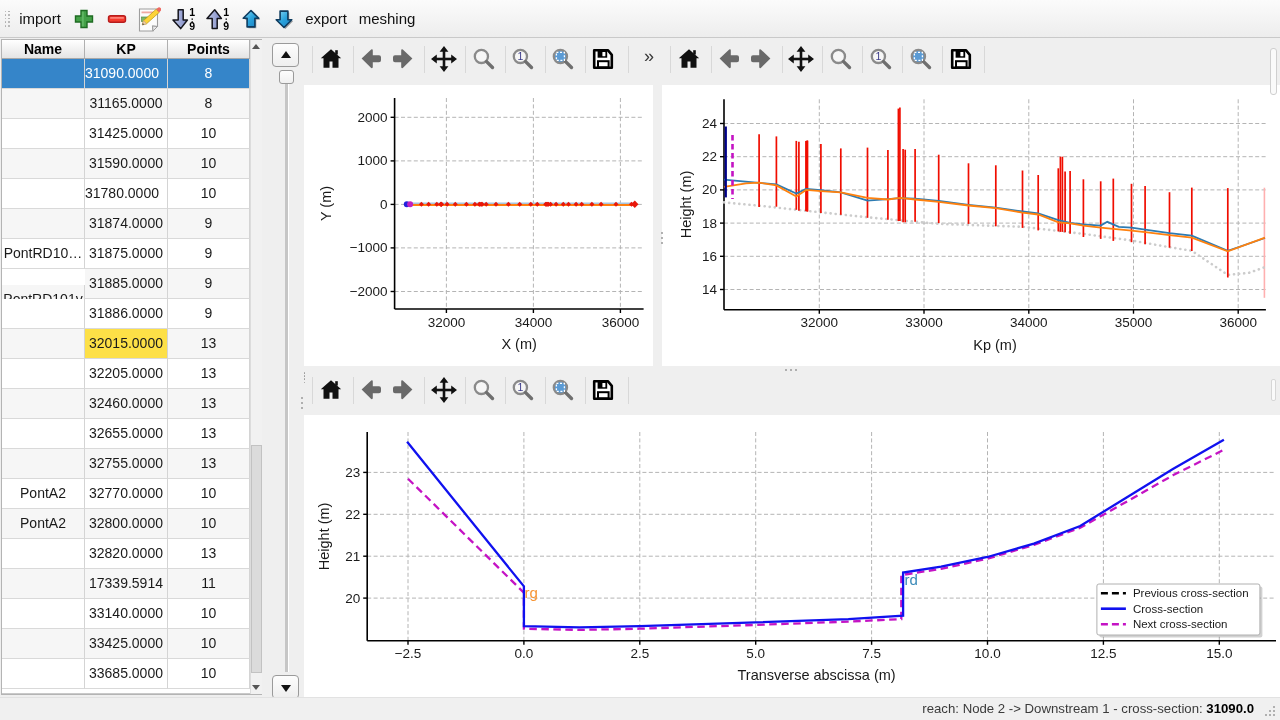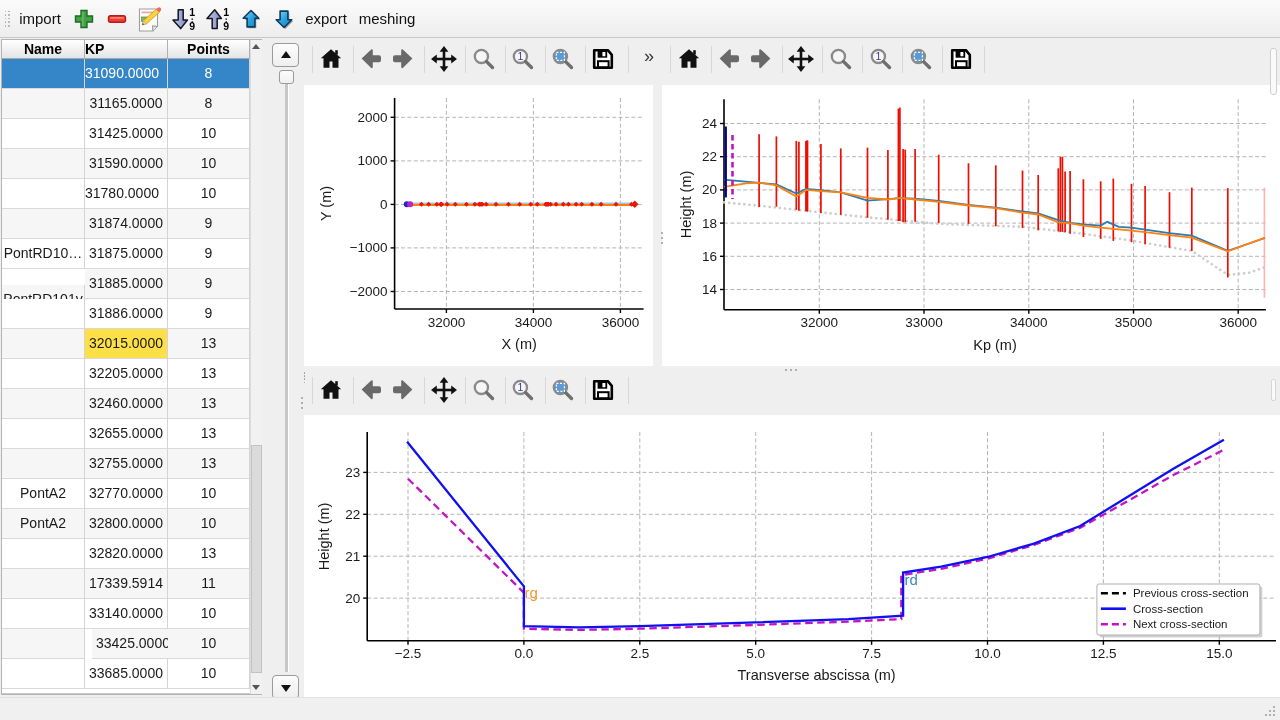--- a/index.html
+++ b/index.html
@@ -86,21 +86,21 @@
           <stop offset="1" stop-color="#1b7ec0"></stop>
         </linearGradient>
       </defs>
       <path d="M12 20.5 L19.8 12.7 h-3.9 V4.1 h-7.8 v8.6 H4.2 Z" transform="translate(1.4,1.4)" fill="#000" opacity="0.35"></path>
       <path d="M12 20.5 L19.8 12.7 h-3.9 V4.1 h-7.8 v8.6 H4.2 Z" fill="url(#bgFalse)" stroke="#0e3c60" stroke-width="1.6" stroke-linejoin="round"></path>
     </svg></div>
 
 <div style="position:absolute;left:1px;top:39px;width:261px;height:656px;border:1px solid #b4b4b4;background:#fff;box-sizing:border-box"></div>
 <div style="position:absolute;left:2px;top:40px;width:248px;height:19px;background:linear-gradient(#ffffff,#e4e4e4);border-bottom:1px solid #a8a8a8;box-sizing:border-box"></div>
 <div style="position:absolute;left:2px;top:40px;width:83px;height:18px;line-height:18px;text-align:center;font-weight:bold;font-size:14px;color:#000;border-right:1px solid #b0b0b0;box-sizing:border-box">Name</div>
-<div style="position:absolute;left:85px;top:40px;width:83px;height:18px;line-height:18px;text-align:left;font-weight:bold;font-size:14px;color:#000;border-right:1px solid #b0b0b0;box-sizing:border-box">KP</div>
+<div style="position:absolute;left:85px;top:40px;width:83px;height:18px;line-height:18px;text-align:center;font-weight:bold;font-size:14px;color:#000;border-right:1px solid #b0b0b0;box-sizing:border-box">KP</div>
 <div style="position:absolute;left:168px;top:40px;width:82px;height:18px;line-height:18px;text-align:center;font-weight:bold;font-size:14px;color:#000;border-right:1px solid #b0b0b0;box-sizing:border-box">Points</div>
 <div style="position:absolute;left:2px;top:59px;width:83px;height:30px;line-height:29px;text-align:center;font-size:14px;color:#fff;background:#3585c9;border-right:1px solid #d4d4d4;border-bottom:1px solid #d9d9d9;box-sizing:border-box;overflow:hidden;white-space:nowrap"></div>
 <div style="position:absolute;left:85px;top:59px;width:83px;height:30px;line-height:29px;font-size:14px;color:#fff;background:#3585c9;border-right:1px solid #d4d4d4;border-bottom:1px solid #d9d9d9;box-sizing:border-box;overflow:hidden;white-space:nowrap">31090.0000</div>
 <div style="position:absolute;left:168px;top:59px;width:82px;height:30px;line-height:29px;text-align:center;font-size:14px;color:#fff;background:#3585c9;border-right:1px solid #d4d4d4;border-bottom:1px solid #d9d9d9;box-sizing:border-box;overflow:hidden;white-space:nowrap">8</div>
 <div style="position:absolute;left:2px;top:89px;width:83px;height:30px;line-height:29px;text-align:center;font-size:14px;color:#1a1a1a;background:#f6f6f6;border-right:1px solid #d4d4d4;border-bottom:1px solid #d9d9d9;box-sizing:border-box;overflow:hidden;white-space:nowrap"></div>
 <div style="position:absolute;left:85px;top:89px;width:83px;height:30px;line-height:29px;text-align:center;font-size:14px;color:#1a1a1a;background:#f6f6f6;border-right:1px solid #d4d4d4;border-bottom:1px solid #d9d9d9;box-sizing:border-box;overflow:hidden;white-space:nowrap">31165.0000</div>
 <div style="position:absolute;left:168px;top:89px;width:82px;height:30px;line-height:29px;text-align:center;font-size:14px;color:#1a1a1a;background:#f6f6f6;border-right:1px solid #d4d4d4;border-bottom:1px solid #d9d9d9;box-sizing:border-box;overflow:hidden;white-space:nowrap">8</div>
 <div style="position:absolute;left:2px;top:119px;width:83px;height:30px;line-height:29px;text-align:center;font-size:14px;color:#1a1a1a;background:#fff;border-right:1px solid #d4d4d4;border-bottom:1px solid #d9d9d9;box-sizing:border-box;overflow:hidden;white-space:nowrap"></div>
 <div style="position:absolute;left:85px;top:119px;width:83px;height:30px;line-height:29px;text-align:center;font-size:14px;color:#1a1a1a;background:#fff;border-right:1px solid #d4d4d4;border-bottom:1px solid #d9d9d9;box-sizing:border-box;overflow:hidden;white-space:nowrap">31425.0000</div>
 <div style="position:absolute;left:168px;top:119px;width:82px;height:30px;line-height:29px;text-align:center;font-size:14px;color:#1a1a1a;background:#fff;border-right:1px solid #d4d4d4;border-bottom:1px solid #d9d9d9;box-sizing:border-box;overflow:hidden;white-space:nowrap">10</div>
@@ -146,21 +146,21 @@
 <div style="position:absolute;left:2px;top:539px;width:83px;height:30px;line-height:29px;text-align:center;font-size:14px;color:#1a1a1a;background:#fff;border-right:1px solid #d4d4d4;border-bottom:1px solid #d9d9d9;box-sizing:border-box;overflow:hidden;white-space:nowrap"></div>
 <div style="position:absolute;left:85px;top:539px;width:83px;height:30px;line-height:29px;text-align:center;font-size:14px;color:#1a1a1a;background:#fff;border-right:1px solid #d4d4d4;border-bottom:1px solid #d9d9d9;box-sizing:border-box;overflow:hidden;white-space:nowrap">32820.0000</div>
 <div style="position:absolute;left:168px;top:539px;width:82px;height:30px;line-height:29px;text-align:center;font-size:14px;color:#1a1a1a;background:#fff;border-right:1px solid #d4d4d4;border-bottom:1px solid #d9d9d9;box-sizing:border-box;overflow:hidden;white-space:nowrap">13</div>
 <div style="position:absolute;left:2px;top:569px;width:83px;height:30px;line-height:29px;text-align:center;font-size:14px;color:#1a1a1a;background:#f6f6f6;border-right:1px solid #d4d4d4;border-bottom:1px solid #d9d9d9;box-sizing:border-box;overflow:hidden;white-space:nowrap"></div>
 <div style="position:absolute;left:85px;top:569px;width:83px;height:30px;line-height:29px;text-align:center;font-size:14px;color:#1a1a1a;background:#f6f6f6;border-right:1px solid #d4d4d4;border-bottom:1px solid #d9d9d9;box-sizing:border-box;overflow:hidden;white-space:nowrap">17339.5914</div>
 <div style="position:absolute;left:168px;top:569px;width:82px;height:30px;line-height:29px;text-align:center;font-size:14px;color:#1a1a1a;background:#f6f6f6;border-right:1px solid #d4d4d4;border-bottom:1px solid #d9d9d9;box-sizing:border-box;overflow:hidden;white-space:nowrap">11</div>
 <div style="position:absolute;left:2px;top:599px;width:83px;height:30px;line-height:29px;text-align:center;font-size:14px;color:#1a1a1a;background:#fff;border-right:1px solid #d4d4d4;border-bottom:1px solid #d9d9d9;box-sizing:border-box;overflow:hidden;white-space:nowrap"></div>
 <div style="position:absolute;left:85px;top:599px;width:83px;height:30px;line-height:29px;text-align:center;font-size:14px;color:#1a1a1a;background:#fff;border-right:1px solid #d4d4d4;border-bottom:1px solid #d9d9d9;box-sizing:border-box;overflow:hidden;white-space:nowrap">33140.0000</div>
 <div style="position:absolute;left:168px;top:599px;width:82px;height:30px;line-height:29px;text-align:center;font-size:14px;color:#1a1a1a;background:#fff;border-right:1px solid #d4d4d4;border-bottom:1px solid #d9d9d9;box-sizing:border-box;overflow:hidden;white-space:nowrap">10</div>
 <div style="position:absolute;left:2px;top:629px;width:83px;height:30px;line-height:29px;text-align:center;font-size:14px;color:#1a1a1a;background:#f6f6f6;border-right:1px solid #d4d4d4;border-bottom:1px solid #d9d9d9;box-sizing:border-box;overflow:hidden;white-space:nowrap"></div>
-<div style="position:absolute;left:92px;top:629px;width:83px;height:30px;line-height:29px;text-align:center;font-size:14px;color:#1a1a1a;background:#f6f6f6;border-right:1px solid #d4d4d4;border-bottom:1px solid #d9d9d9;box-sizing:border-box;overflow:hidden;white-space:nowrap">33425.0000</div>
+<div style="position:absolute;left:85px;top:629px;width:83px;height:30px;line-height:29px;text-align:center;font-size:14px;color:#1a1a1a;background:#f6f6f6;border-right:1px solid #d4d4d4;border-bottom:1px solid #d9d9d9;box-sizing:border-box;overflow:hidden;white-space:nowrap">33425.0000</div>
 <div style="position:absolute;left:168px;top:629px;width:82px;height:30px;line-height:29px;text-align:center;font-size:14px;color:#1a1a1a;background:#f6f6f6;border-right:1px solid #d4d4d4;border-bottom:1px solid #d9d9d9;box-sizing:border-box;overflow:hidden;white-space:nowrap">10</div>
 <div style="position:absolute;left:2px;top:659px;width:83px;height:30px;line-height:29px;text-align:center;font-size:14px;color:#1a1a1a;background:#fff;border-right:1px solid #d4d4d4;border-bottom:1px solid #d9d9d9;box-sizing:border-box;overflow:hidden;white-space:nowrap"></div>
 <div style="position:absolute;left:85px;top:659px;width:83px;height:30px;line-height:29px;text-align:center;font-size:14px;color:#1a1a1a;background:#fff;border-right:1px solid #d4d4d4;border-bottom:1px solid #d9d9d9;box-sizing:border-box;overflow:hidden;white-space:nowrap">33685.0000</div>
 <div style="position:absolute;left:168px;top:659px;width:82px;height:30px;line-height:29px;text-align:center;font-size:14px;color:#1a1a1a;background:#fff;border-right:1px solid #d4d4d4;border-bottom:1px solid #d9d9d9;box-sizing:border-box;overflow:hidden;white-space:nowrap">10</div>
 <div style="position:absolute;left:2px;top:689px;width:248px;height:4px;background:#fff;border-bottom:1px solid #c9c9c9"></div>
 <div style="position:absolute;left:250px;top:40px;width:12px;height:654px;background:#f1f1f1;border-left:1px solid #dcdcdc;box-sizing:border-box"></div>
 <div style="position:absolute;left:251px;top:445px;width:11px;height:228px;background:#dbdbdb;border:1px solid #c2c2c2;box-sizing:border-box"></div>
 <div style="position:absolute;left:252px;top:44px;width:0;height:0;border-left:4px solid transparent;border-right:4px solid transparent;border-bottom:5px solid #555"></div>
 <div style="position:absolute;left:252px;top:685px;width:0;height:0;border-left:4px solid transparent;border-right:4px solid transparent;border-top:5px solid #555"></div>
 <div style="position:absolute;left:272px;top:43px;width:27px;height:24px;background:linear-gradient(#fdfdfd,#eeeeee);border:1px solid #9a9a9a;border-radius:4px;box-sizing:border-box"></div>
@@ -514,14 +514,15 @@
 <div style="position:absolute;left:661px;top:242px;width:2px;height:2px;background:#9a9a9a;border-radius:50%"></div>
 <div style="position:absolute;left:301px;top:397px;width:2px;height:2px;background:#9a9a9a;border-radius:50%"></div>
 <div style="position:absolute;left:301px;top:402px;width:2px;height:2px;background:#9a9a9a;border-radius:50%"></div>
 <div style="position:absolute;left:301px;top:407px;width:2px;height:2px;background:#9a9a9a;border-radius:50%"></div>
 <div style="position:absolute;left:785px;top:369px;width:2px;height:2px;background:#9a9a9a;border-radius:50%"></div>
 <div style="position:absolute;left:790px;top:369px;width:2px;height:2px;background:#9a9a9a;border-radius:50%"></div>
 <div style="position:absolute;left:795px;top:369px;width:2px;height:2px;background:#9a9a9a;border-radius:50%"></div>
 <div style="position:absolute;left:1270px;top:48px;width:7px;height:47px;background:#fafafa;border:1px solid #cfcfcf;border-radius:3px;box-sizing:border-box"></div>
 <div style="position:absolute;left:1271px;top:379px;width:5px;height:22px;background:#fafafa;border:1px solid #d6d6d6;border-radius:2px;box-sizing:border-box"></div>
 <div style="position:absolute;left:0;top:697px;width:1280px;height:23px;background:#f0f0f0;border-top:1px solid #e2e2e2;box-sizing:border-box">
+    <div style="position:absolute;right:26px;top:0;height:22px;line-height:22px;font-size:13.2px;color:#3b3b3b">reach: Node 2 -&gt; Downstream 1 - cross-section: <b style="color:#000">31090.0</b></div>
     <div style="position:absolute;right:4px;bottom:3px;width:12px;height:12px;background:radial-gradient(circle 1px at 10px 2px,#b0b0b0 99%,transparent),radial-gradient(circle 1px at 6px 6px,#b0b0b0 99%,transparent),radial-gradient(circle 1px at 10px 6px,#b0b0b0 99%,transparent),radial-gradient(circle 1px at 2px 10px,#b0b0b0 99%,transparent),radial-gradient(circle 1px at 6px 10px,#b0b0b0 99%,transparent),radial-gradient(circle 1px at 10px 10px,#b0b0b0 99%,transparent)"></div>
   </div>
 
 </body></html>

